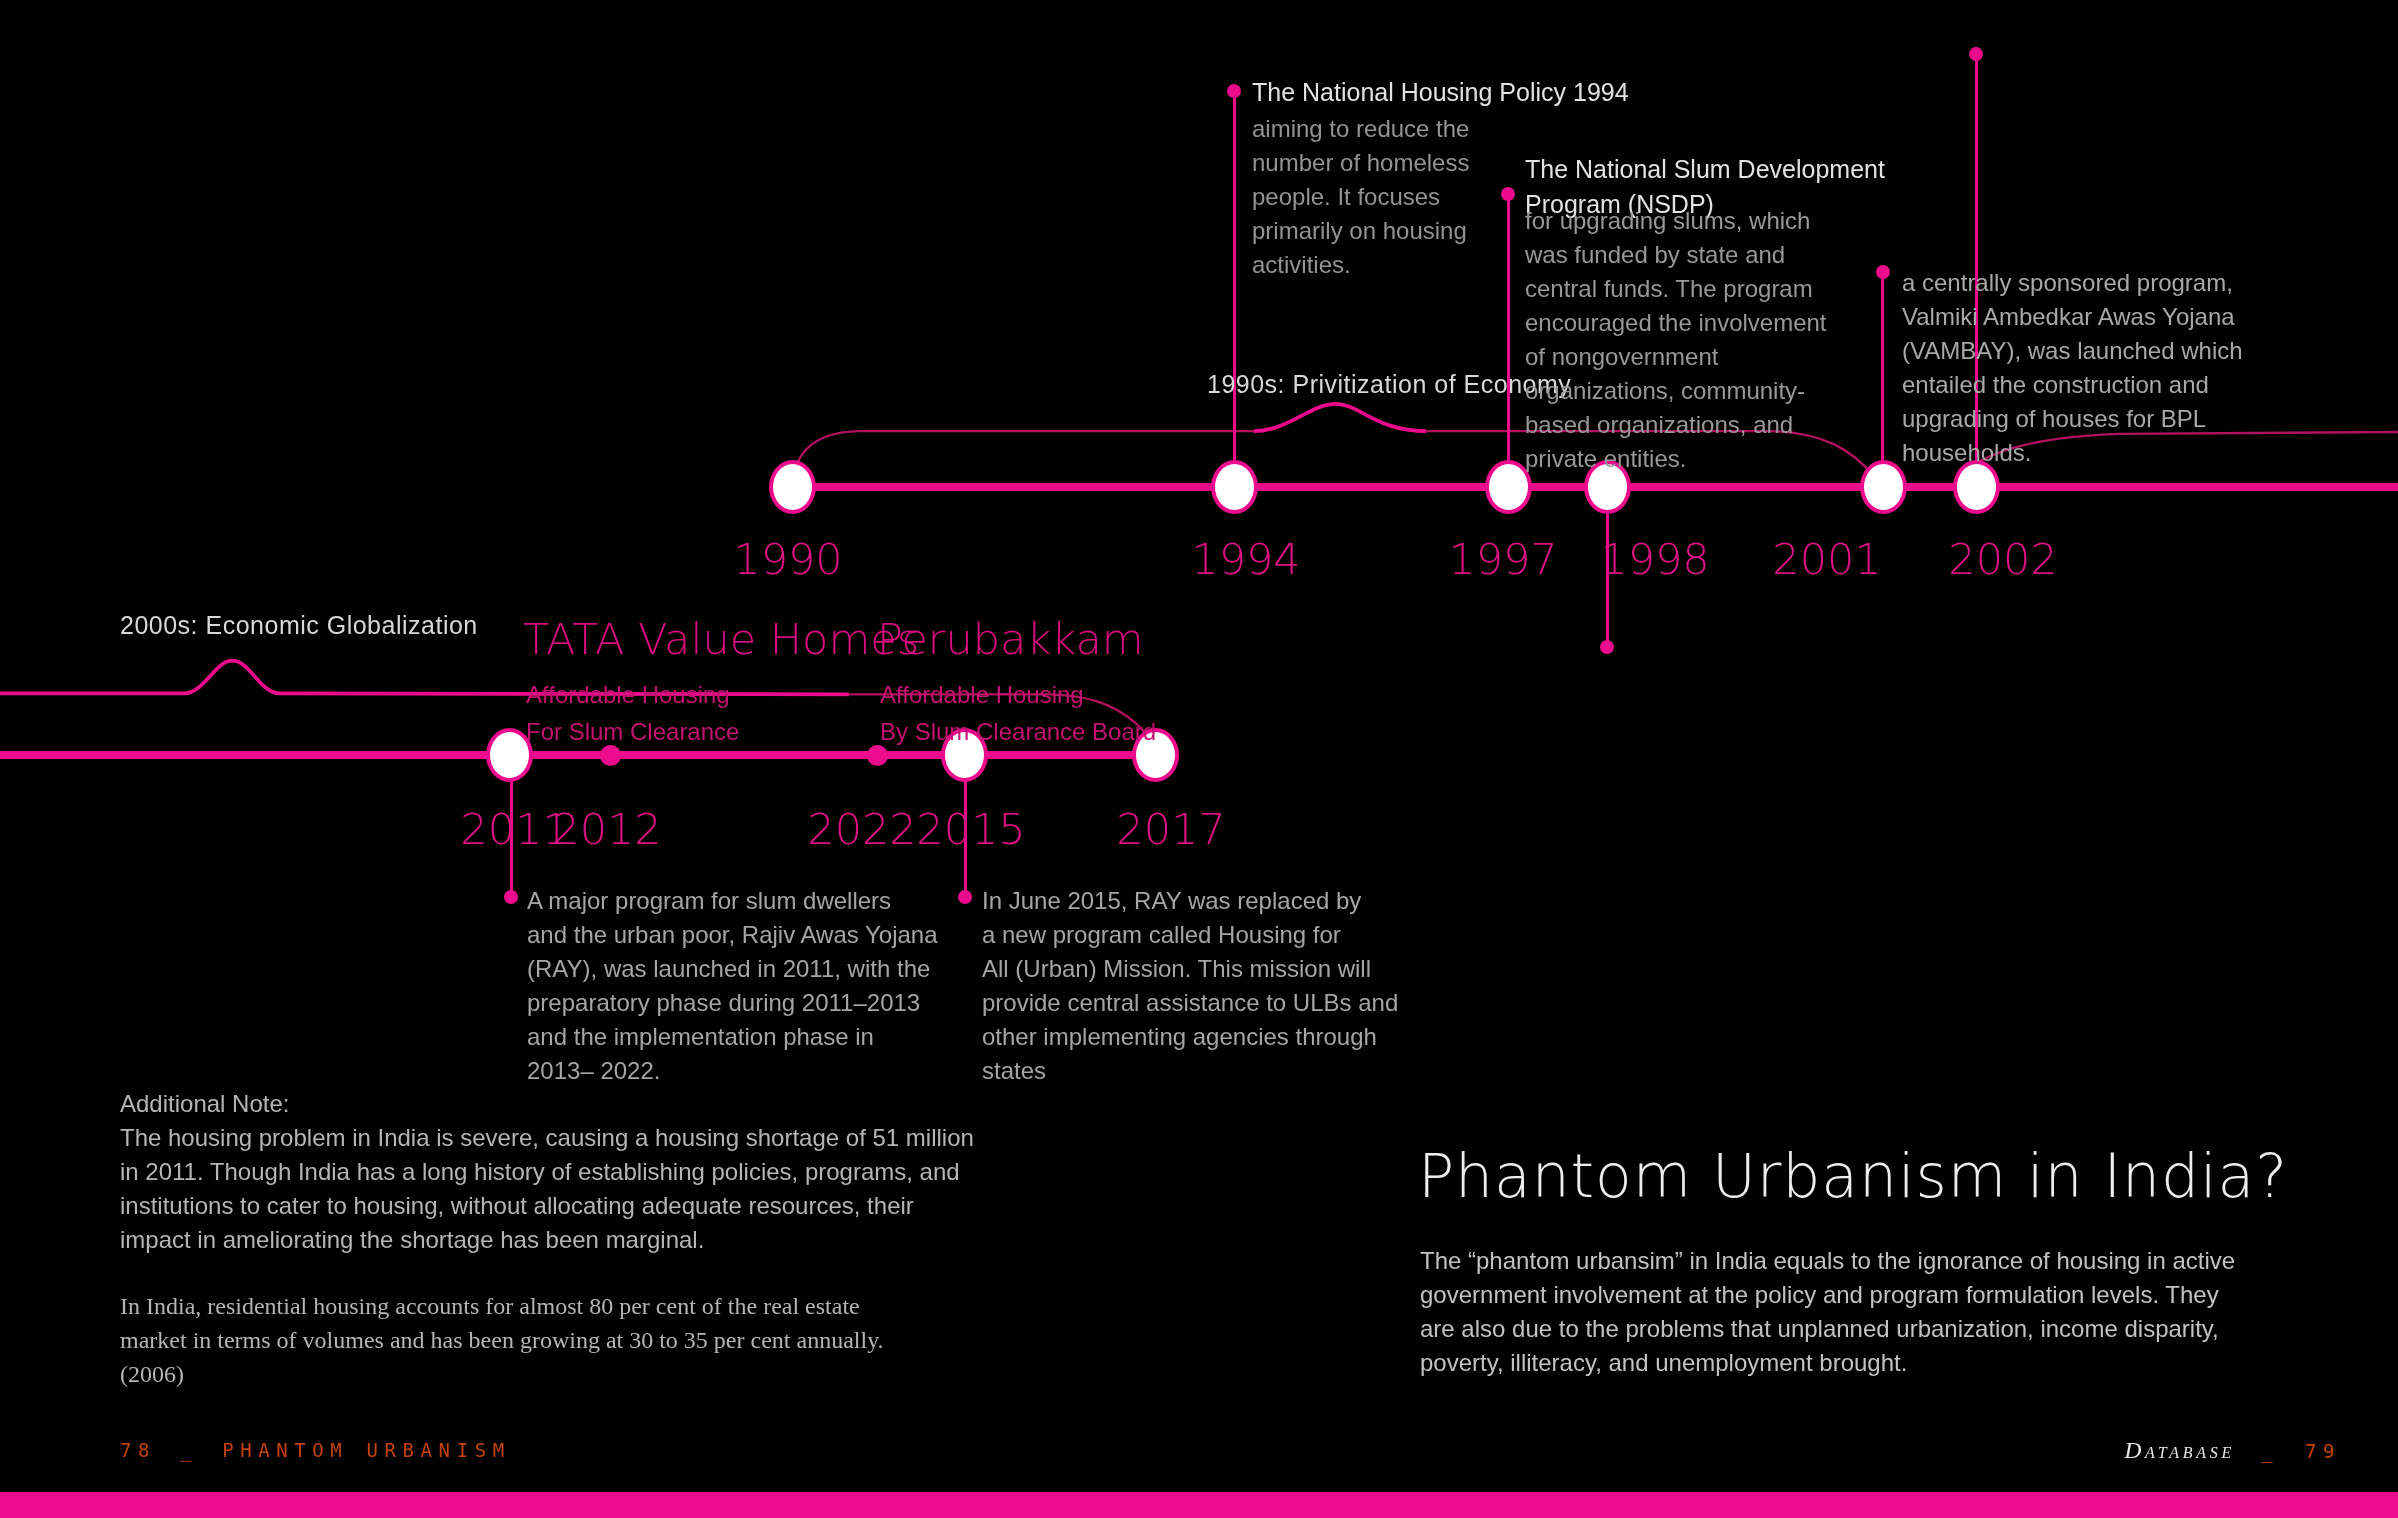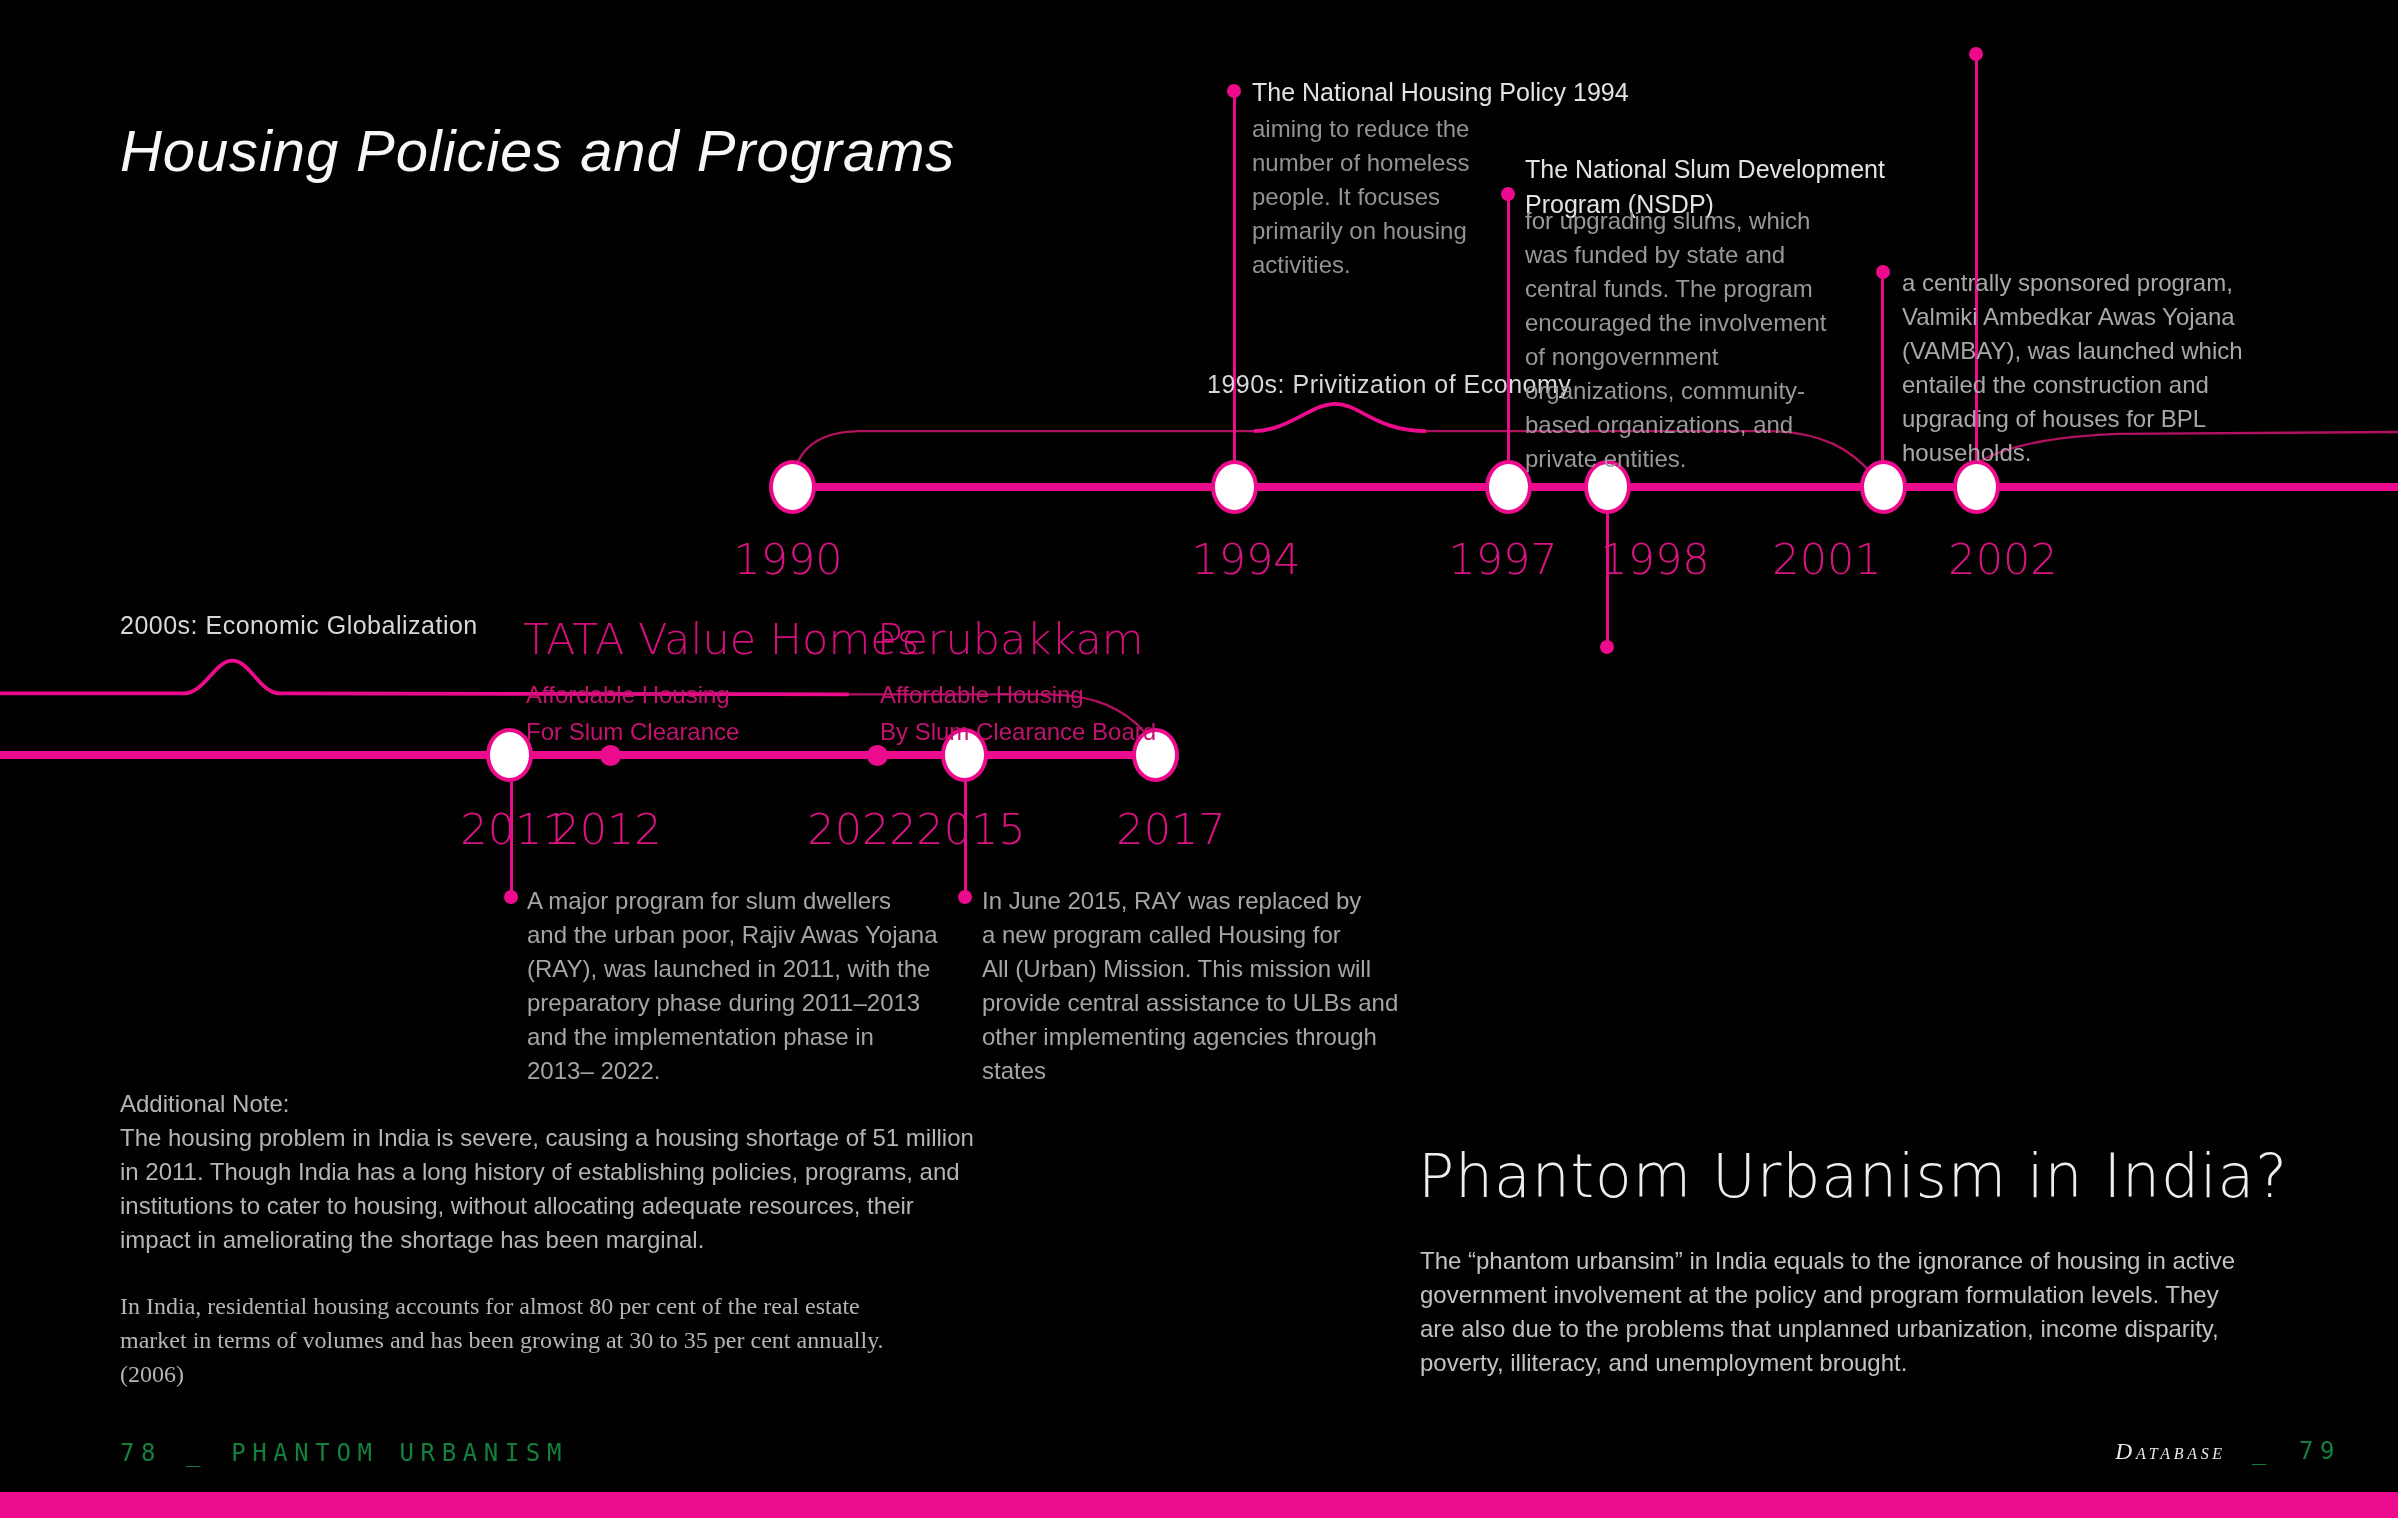--- a/index.html
+++ b/index.html
@@ -15,33 +15,32 @@
   .body{font-size:24px;font-weight:300;line-height:34px;color:#9f9f9f;}
   .tl-line{position:absolute;height:8.4px;background:#ec0b8c;}
   .vline{position:absolute;width:2.8px;background:#ec0b8c;}
   .node{position:absolute;width:47px;height:54px;border:4.7px solid #ec0b8c;border-radius:50%;
         background:#fff;box-sizing:border-box;}
   .dot{position:absolute;width:14px;height:14px;border-radius:50%;background:#ec0b8c;}
   .middot{position:absolute;width:20.6px;height:20.6px;border-radius:50%;background:#ec0b8c;}
   .proj-title{font-size:43px;color:#d40f7d;}
   .proj-sub{font-size:24px;color:#c31371;font-weight:300;line-height:37px;}
   .big-head{font-size:60px;color:#ededed;letter-spacing:0.9px;}
-  .foot{font-family:"DejaVu Sans Mono","Liberation Mono",monospace;font-size:24px;color:#15803d;
+  .foot{font-family:"DejaVu Sans Mono","Liberation Mono",monospace;font-size:19px;color:#c2410c;
         letter-spacing:6.6px;}
   .db{font-family:"Liberation Serif",serif;font-style:italic;font-variant:small-caps;
       font-size:23.4px;letter-spacing:3.7px;color:#e9e9e9;}
   .bar{position:absolute;left:0;top:1492px;width:2399px;height:27px;background:#ec0b8c;}
   svg.curves{position:absolute;left:0;top:0;}
 </style>
 </head>
 <body>
 
 <div class="page">
 
-  <div class="abs title" style="left:120px;top:117px;">Housing Policies and Programs</div>
 
   <svg class="curves" width="2399" height="1519" viewBox="0 0 2560 1621">
     <path d="M 846 518 C 847 486 866 461 916 460 L 1340 460" stroke="#b01260" stroke-width="2.5" fill="none"></path>
     <path d="M 1338 460 C 1374 460 1399 431 1425 431 C 1451 431 1468 460 1522 460" stroke="#ec0b8c" stroke-width="4" fill="none"></path>
     <path d="M 1522 460 L 1888 460 C 1945 461 1977 480 2000 509" stroke="#b01260" stroke-width="2.5" fill="none"></path>
     <path d="M 2094 505 C 2126 478 2181 466 2262 463 L 2560 461" stroke="#b01260" stroke-width="2.5" fill="none"></path>
     <path d="M 0 740 L 196 740 C 218 740 229 705 248 705 C 267 705 277 740 299 740 L 906 741" stroke="#ec0b8c" stroke-width="4" fill="none"></path>
     <path d="M 905 741 L 1120 741 C 1170 742 1200 757 1222 782" stroke="#b01260" stroke-width="2.5" fill="none"></path>
   </svg>
 

